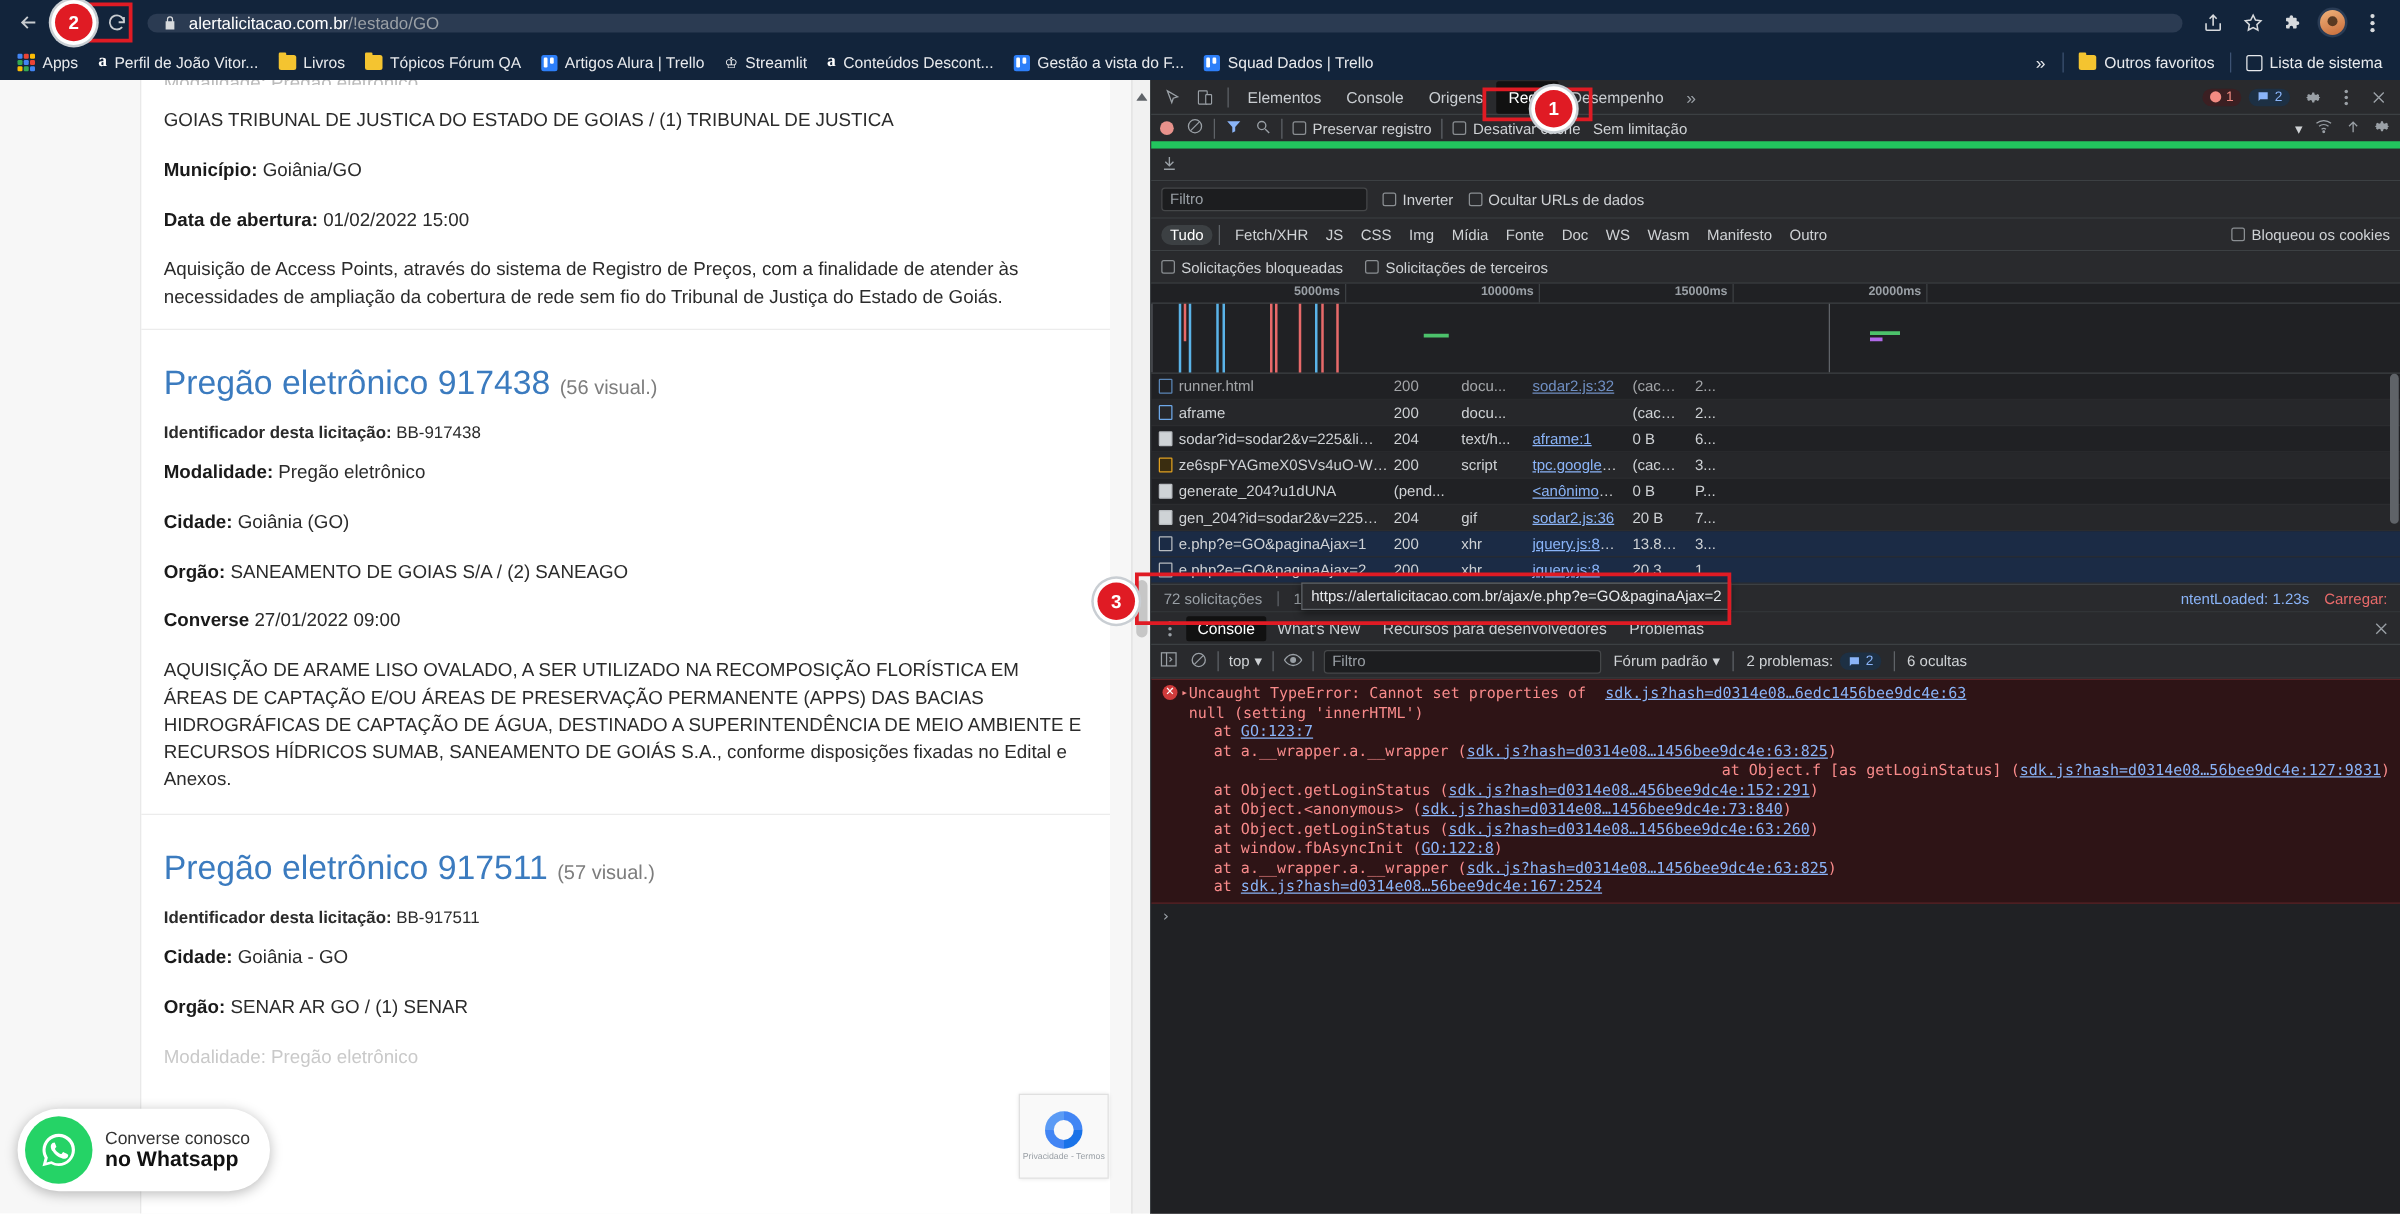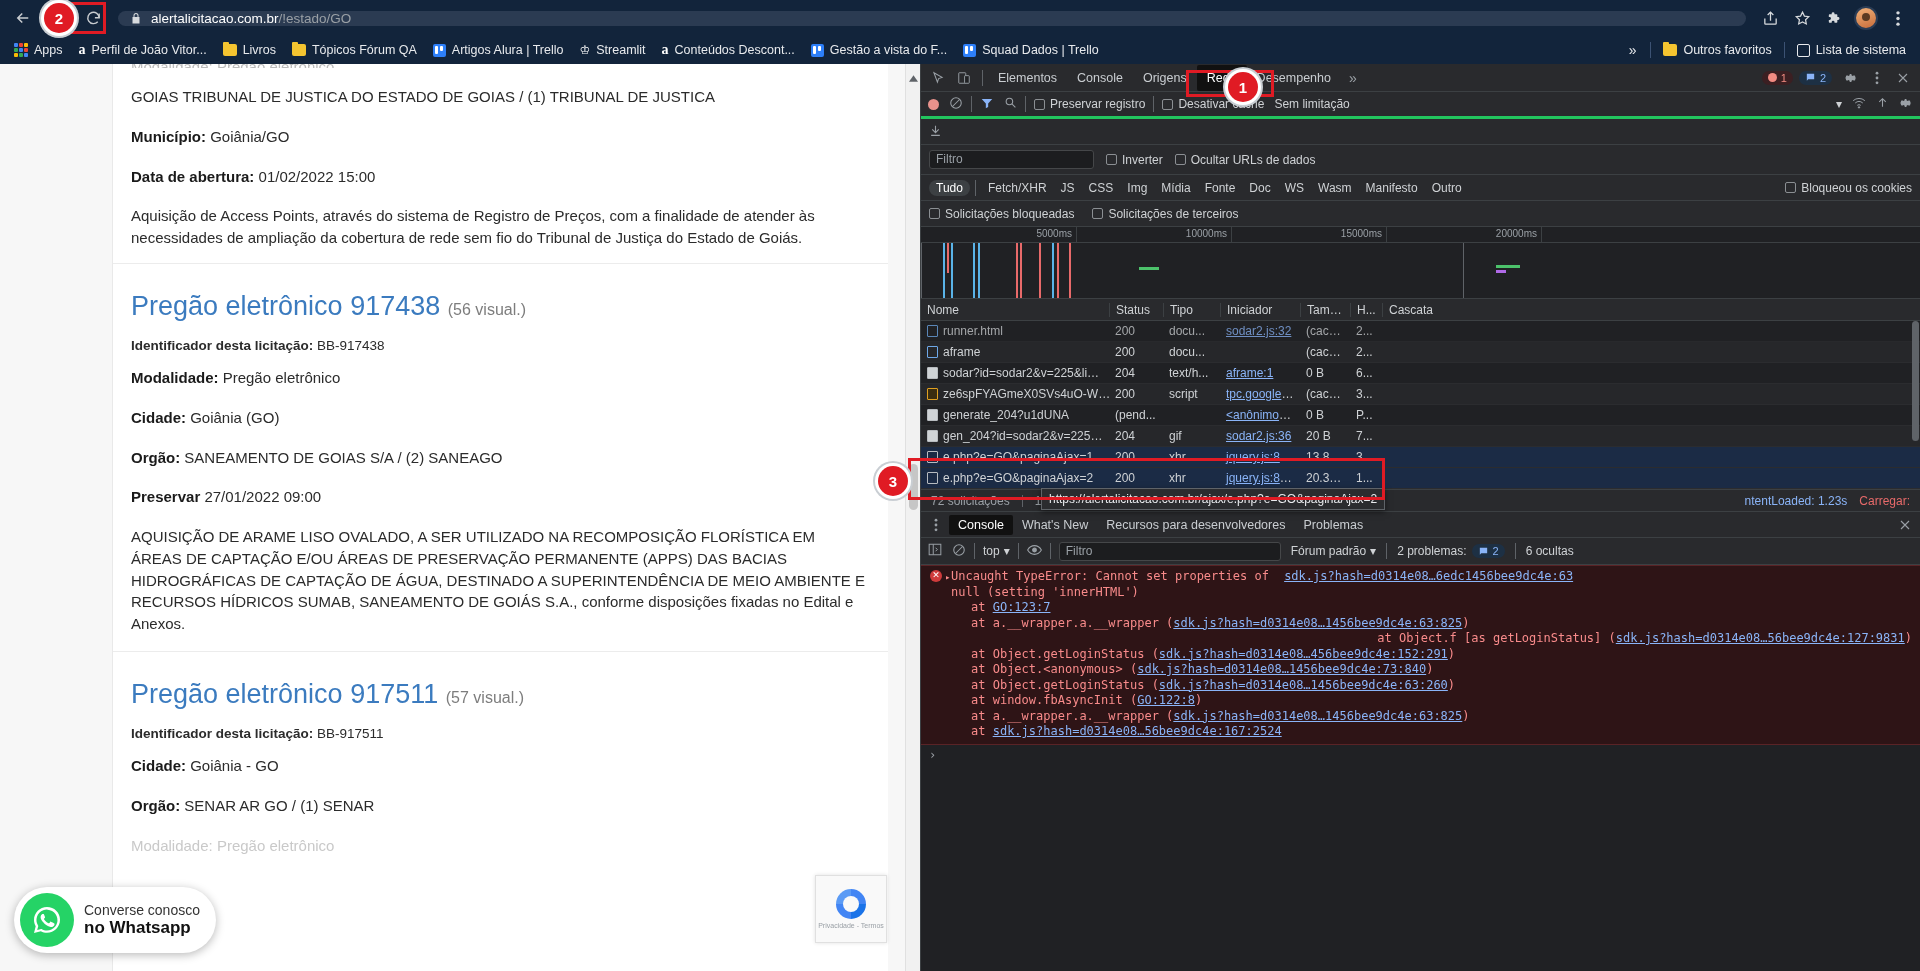--- a/index.html
+++ b/index.html
@@ -158,21 +158,21 @@
     padding:1px 6px;border-radius:9px;font-size:11px; flex:none;
   }
   .badge-warn {
     display:flex;align-items:center;gap:4px;background:#1d3044;color:#8ab4f8;
     padding:1px 6px;border-radius:9px;font-size:11px; flex:none;
   }
   .dot-red { width:9px;height:9px;border-radius:50%;background:#f28b82;display:inline-block;}
 
   .dt-toolbar2 {
     height: 27px; display:flex; align-items:center; gap:0; padding: 0 7px;
-    border-bottom:3px solid #22c55e; flex:none; background:#292a2d;
+    border-bottom:6px solid #22c55e; flex:none; background:#292a2d;
   }
   .rec-dot { width:11px;height:11px;border-radius:50%;background:#e8928c;flex:none;}
   .cb { width:11px;height:11px;border:1px solid #8b8f93;border-radius:2px;
     background:transparent;flex:none;display:inline-block;}
   .tb-label { color:#cfd2d5; font-size:12px; white-space:nowrap;}
   .tb-gap { width: 10px; flex:none; }
 
   .dt-toolbar3 {
     height: 26px; display:flex; align-items:center; padding: 0 8px;
     border-bottom:1px solid #3c4043; flex:none; background:#292a2d;
@@ -197,21 +197,21 @@
   .dt-typerow2 {
     height: 26px; display:flex; align-items:center; gap:18px; padding: 0 8px;
     border-bottom:1px solid #3c4043; flex:none; background:#292a2d;
   }
 
   
   .overview {
     height: 72px; background:#202124; border-bottom:1px solid #3c4043;
     flex:none; position:relative; overflow:hidden;
   }
-  .ov-ruler { height:16px; position:relative; border-bottom:1px solid #3c4043;}
+  .ov-ruler { height:16px; position:relative; border-bottom:1px solid #3c4043;font-weight:bold;}
   .ov-tick {
     position:absolute; top:1px; font-size:10px; color:#9aa0a6;
     padding-right:4px; transform: translateX(-100%);
   }
   .ov-tickline { position:absolute; top:0; bottom:0; width:1px; background:#3c4043;}
   .ov-body { position:absolute; top:16px; left:0; right:0; bottom:0; }
   .ov-bar { position:absolute; width:1.5px; }
   .ov-win { position:absolute; top:0; bottom:0; border-left:1px solid #5f6368; border-right:1px solid #5f6368;}
 
   
@@ -452,21 +452,21 @@
               <span class="visual">(56 visual.)</span>
             </h2>
             <p class="lic-sub"><b>Identificador desta licitação:</b>
               <span>BB-917438</span></p>
             <p class="lic"><b>Modalidade:</b>
               <span>Pregão eletrônico</span></p>
             <p class="lic"><b>Cidade:</b>
               <span>Goiânia (GO)</span></p>
             <p class="lic"><b>Orgão:</b>
               <span>SANEAMENTO DE GOIAS S/A / (2) SANEAGO</span></p>
-            <p class="lic"><b>Preservar</b>
+            <p class="lic"><b>Converse</b>
               <span>27/01/2022 09:00</span></p>
             <p class="lic" style="margin-bottom:16px;">AQUISIÇÃO DE ARAME LISO OVALADO, A SER UTILIZADO NA RECOMPOSIÇÃO FLORÍSTICA EM ÁREAS DE CAPTAÇÃO E/OU ÁREAS DE PRESERVAÇÃO PERMANENTE (APPS) DAS BACIAS HIDROGRÁFICAS DE CAPTAÇÃO DE ÁGUA, DESTINADO A SUPERINTENDÊNCIA DE MEIO AMBIENTE E RECURSOS HÍDRICOS SUMAB, SANEAMENTO DE GOIÁS S.A., conforme disposições fixadas no Edital e Anexos.</p>
           </div>
           <div class="hr-card"></div>
         </div>
 
         <div class="lic-block" style="padding-top:26px;">
           <div class="lic-inner">
             <h2 class="lic-title">
               <span>Pregão eletrônico 917511</span>
@@ -694,29 +694,20 @@
           <span class="ov-bar" style="left:131px; top:0; height:56px; background:#5ab3e8;"></span>
           <span class="ov-bar" style="left:136px; top:0; height:56px; background:#e86a6a;"></span>
           <span class="ov-bar" style="left:148px; top:0; height:56px; background:#e86a6a;"></span>
           <span class="ov-bar" style="left:218px; top:24px; height:3px; width:20px; background:#4cc26b;"></span>
           <span class="ov-bar" style="left:575px; top:22px; height:3px; width:24px; background:#4cc26b;"></span>
           <span class="ov-bar" style="left:575px; top:27px; height:3px; width:10px; background:#b06ae8;"></span>
           <span class="ov-win" style="left:0px; right:456px;"></span>
         </div>
       </div>
 
-      <div class="req-head">
-        <div class="c-name">Nome</div>
-        <div class="c-status">Status</div>
-        <div class="c-type">Tipo</div>
-        <div class="c-init">Iniciador</div>
-        <div class="c-size">Tama...</div>
-        <div class="c-time">H...</div>
-        <div class="c-casc">Cascata</div>
-      </div>
 
       <div class="req-wrap" style="position:relative;">
         <div class="req-row" style="opacity:.75;">
           <div class="c-name">
               <span class="rq-ico doc"></span>
               <span>runner.html</span>
             </div>
           <div class="c-status">200</div>
           <div class="c-type">docu...</div>
           <div class="c-init"><span class="init-link">sodar2.js:32</span></div>

